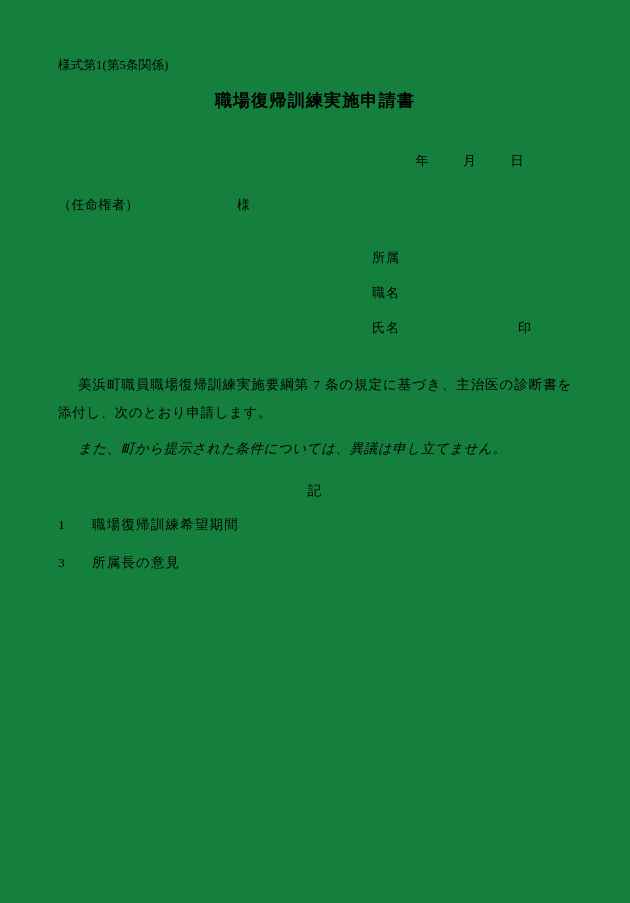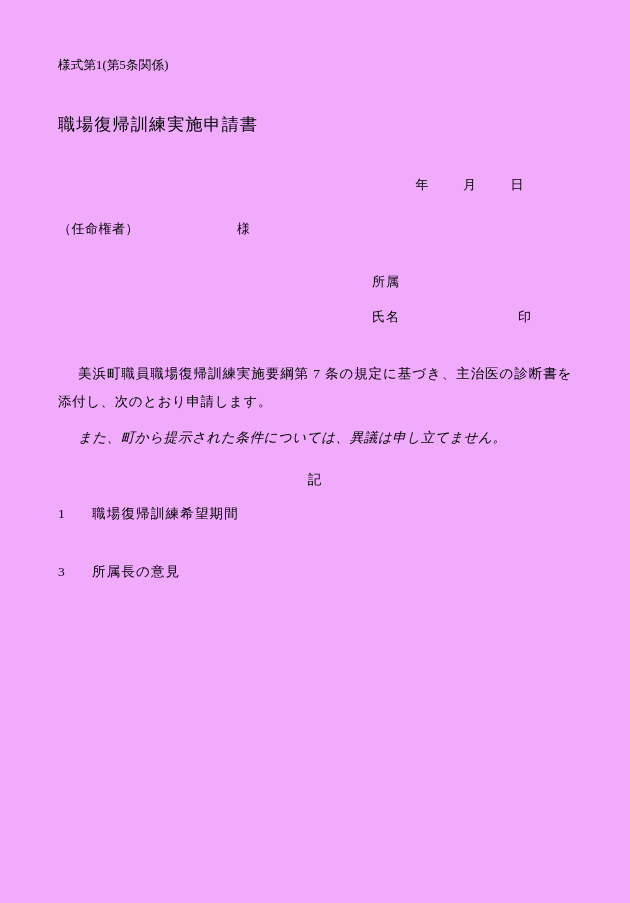--- a/index.html
+++ b/index.html
@@ -8,41 +8,42 @@
     background: #ffffff;
   }
   body {
     font-family: "Liberation Serif", "DejaVu Serif", serif;
     color: #000000;
   }
   .page {
     position: relative;
     width: 630px;
     height: 903px;
-    background: #f0abfc;
+    background: #15803d;
     overflow: hidden;
     box-sizing: border-box;
   }
   .doc {
     position: absolute;
     left: 58px;
     top: 58px;
     width: 514px;
   }
   .form-no {
     font-size: 12.5px;
     letter-spacing: 0.2px;
     line-height: 1.2;
     margin: 0;
   }
   .title {
+    text-align: center;
     font-size: 17px;
     letter-spacing: 1.2px;
-    margin: 40px 0 0 0;
-    font-weight: normal;
+    margin: 16px 0 0 0;
+    font-weight: bold;
   }
   .date-line {
     margin: 40px 0 12px 0;
     font-size: 13px;
     text-align: right;
     padding-right: 48px;
     letter-spacing: 0.5px;
   }
   .date-line .gap-sm { display:inline-block; width: 34px; }
   .appointer-line {
@@ -93,21 +94,21 @@
   .sub {
     font-size: 13px;
     letter-spacing: 1px;
     margin: 12px 0 0 0;
     padding-left: 114px;
   }
   .sub .g1 { display:inline-block; width: 36px; }
   .sub .g2 { display:inline-block; width: 36px; }
   .sub .paren { letter-spacing: 2px; }
   .sub .mid { display:inline-block; width: 52px; }
-  .item.spaced { margin-top: 40px; }
+  .item.spaced { margin-top: 20px; }
 </style>
 </head>
 <body>
 
 <div class="page">
   <div class="doc">
 
     <p class="form-no">様式第1(第5条関係)</p>
 
     <h1 class="title">職場復帰訓練実施申請書</h1>
@@ -116,20 +117,23 @@
       <span>年</span><span class="gap-sm"></span><span>月</span><span class="gap-sm"></span><span>日</span>
     </p>
 
     <p class="appointer-line">
       <span>（任命権者）</span><span class="sama">様</span>
     </p>
 
     <div class="fields">
       <div class="row">
         <span>所属</span>
+      </div>
+      <div class="row">
+        <span>職名</span>
       </div>
       <div class="row last">
         <span>氏名</span><span class="seal">印</span>
       </div>
     </div>
 
     <p class="para indent">美浜町職員職場復帰訓練実施要綱第 7 条の規定に基づき、主治医の診断書を添付し、次のとおり申請します。</p>
     <p class="para2">また、町から提示された条件については、異議は申し立てません。</p>
 
     <p class="ki">記</p>

